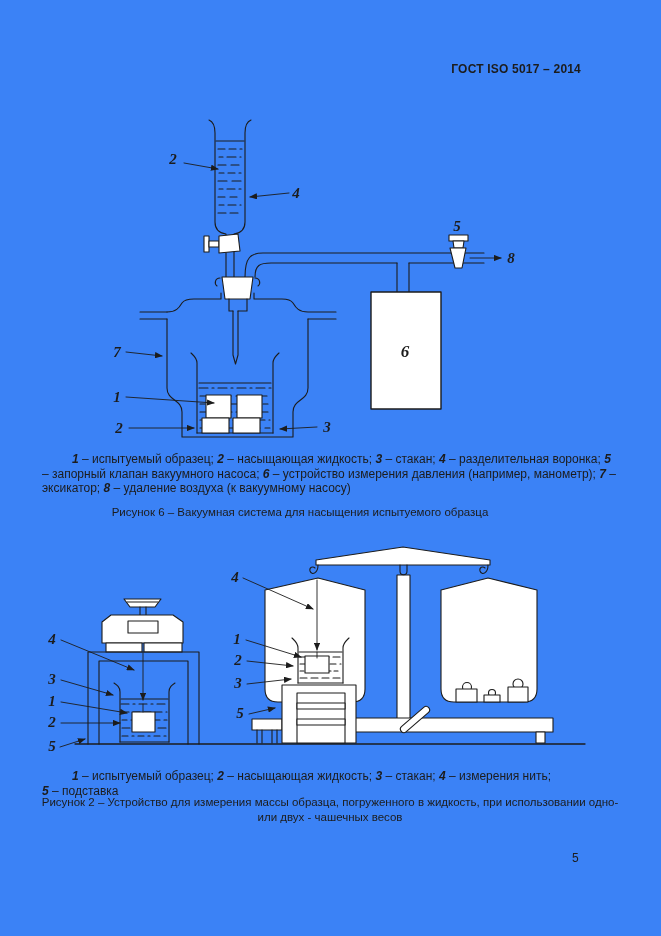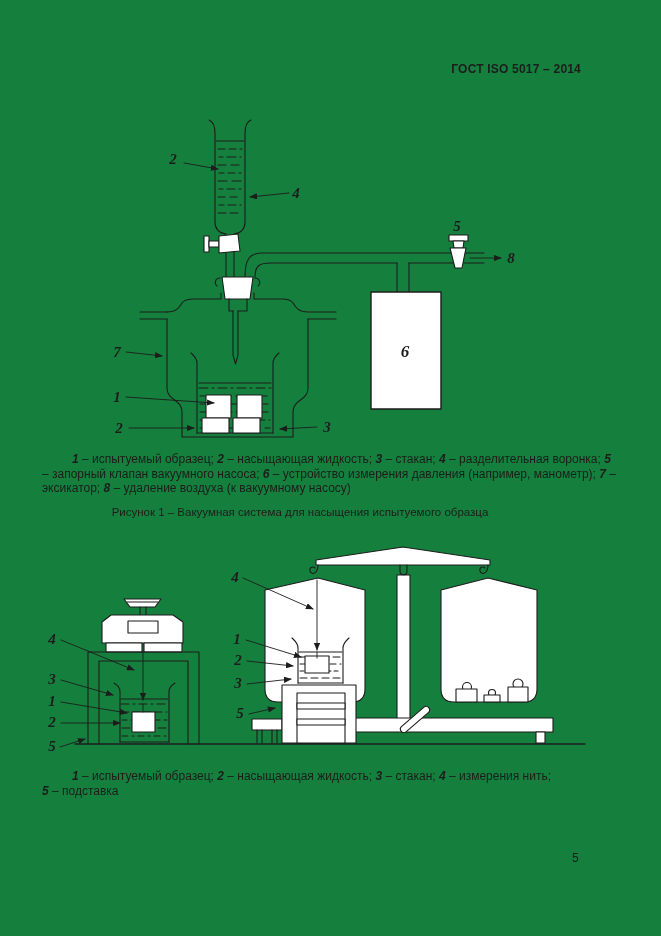--- a/index.html
+++ b/index.html
@@ -1,16 +1,16 @@
 <!DOCTYPE html>
 <html><head>
 <meta charset="utf-8">
 <style>
   html,body{margin:0;padding:0;background:#9a9a9a;}
-  .page{position:relative;width:661px;height:936px;background:#15803d;margin:0 auto;
+  .page{position:relative;width:661px;height:936px;background:#3b82f6;margin:0 auto;
         font-family:"Liberation Sans",sans-serif;color:#1c1c1c;overflow:hidden;}
   .doc-header{position:absolute;top:62px;right:80px;font-size:12px;font-weight:700;letter-spacing:.2px;}
   .fig{position:absolute;left:0;}
   .fig1{top:110px;}
   .fig2{top:535px;}
   .fig path,.fig line,.fig rect,.fig polygon,.fig polyline,.fig circle{
       fill:none;stroke:#1c1c1c;stroke-width:1.1;stroke-linecap:round;stroke-linejoin:round;}
   .fig .wf{fill:#ffffff;}
   .fig .leader{stroke-width:.9;}
   .fig text.mark{font-family:"Liberation Serif",serif;font-style:italic;font-weight:700;
@@ -137,21 +137,21 @@
     <text class="mark" x="117" y="357">7</text>
     <text class="mark" x="117" y="402">1</text>
     <text class="mark" x="119" y="433">2</text>
     <text class="mark" x="327" y="432">3</text>
     <text class="mark big" x="405" y="357">6</text>
   </svg>
 
   <div class="legend legend1">
     <span><b>1</b><span> – испытуемый образец; </span></span><span><b>2</b><span> – насыщающая жидкость; </span></span><span><b>3</b><span> – стакан; </span></span><span><b>4</b><span> – разделительная воронка; </span></span><span><b>5</b><span> – запорный клапан вакуумного насоса; </span></span><span><b>6</b><span> – устройство измерения давления (например, манометр); </span></span><span><b>7</b><span> – эксикатор; </span></span><span><b>8</b><span> – удаление воздуха (к вакуумному насосу)</span></span>
   </div>
-  <div class="figcaption cap1">Рисунок 1 – Вакуумная система для насыщения испытуемого образца</div>
+  <div class="figcaption cap1">Рисунок 6 – Вакуумная система для насыщения испытуемого образца</div>
 
   <svg class="fig fig2" width="661" height="222" viewBox="0 535 661 222">
     <defs>
       <marker id="ah2" viewBox="0 0 10 8" refX="9" refY="4" markerWidth="9" markerHeight="7" orient="auto-start-reverse">
         <path d="M0,0 L10,4 L0,8 Z" style="fill:#1c1c1c;stroke:none"></path>
       </marker>
     </defs>
 
     <line x1="75" y1="744" x2="585" y2="744" style="stroke-width:1.3"></line>
 
@@ -264,15 +264,16 @@
     <text class="mark" x="235" y="582">4</text>
     <text class="mark" x="237" y="644">1</text>
     <text class="mark" x="238" y="665">2</text>
     <text class="mark" x="238" y="688">3</text>
     <text class="mark" x="240" y="718">5</text>
   </svg>
 
   <div class="legend legend2">
     <span><b>1</b><span> – испытуемый образец; </span></span><span><b>2</b><span> – насыщающая жидкость; </span></span><span><b>3</b><span> – стакан; </span></span><span><b>4</b><span> – измерения нить; </span></span><span><b>5</b><span> – подставка</span></span>
   </div>
+  <div class="figcaption cap2">Рисунок 2 – Устройство для измерения массы образца, погруженного в жидкость, при использовании одно- или двух - чашечных весов</div>
 
   <div class="pagenum">5</div>
 </div>
 
 </body></html>

